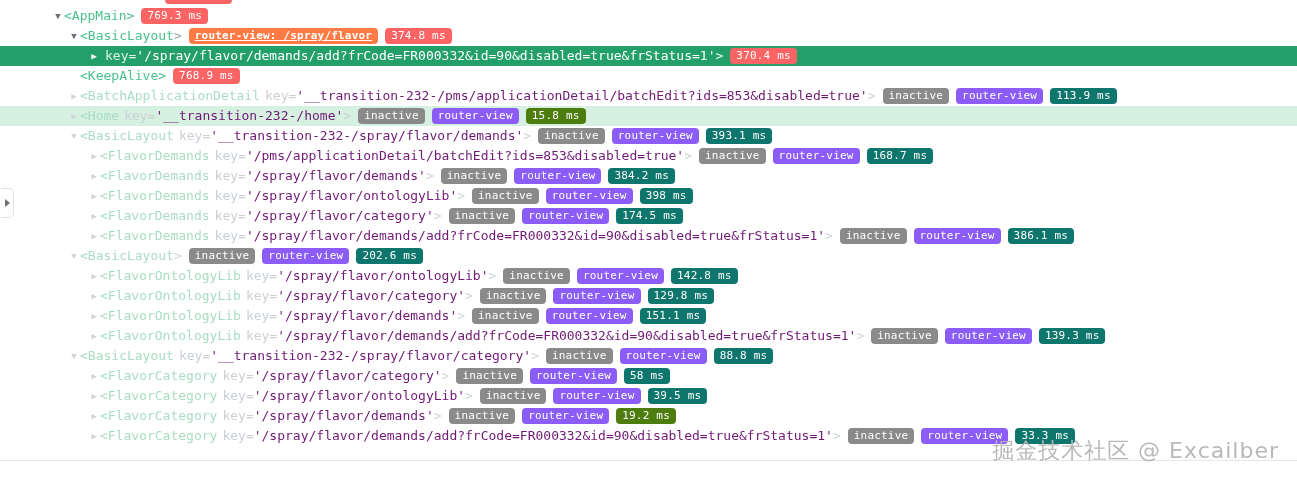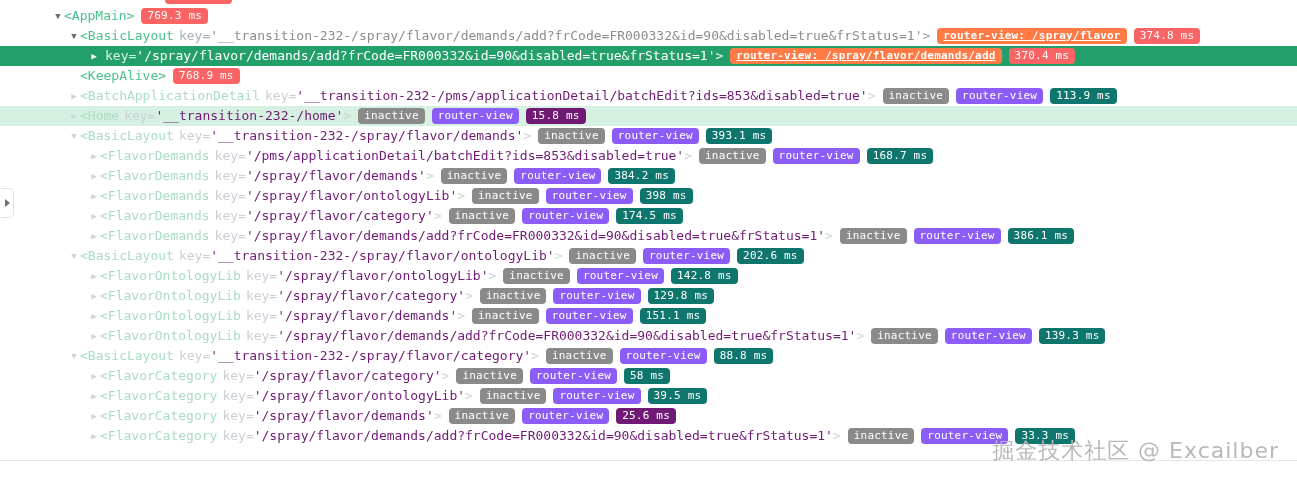--- a/index.html
+++ b/index.html
@@ -92,21 +92,21 @@
     line-height: 13px;
     font-family: "DejaVu Sans Mono", "Liberation Mono", monospace;
     letter-spacing: 0.2px;
     white-space: nowrap;
   }
   .badge.inactive      { background: #8a8a8a; color: #ffffff; }
   .badge.router-dim    { background: #8b5cf6; color: #ffffff; }
   .badge.router-strong { background: #ff7a45; color: #ffffff; font-weight: bold; text-decoration: underline;}
   .badge.time-red      { background: #fb6464; color: #ffffff; }
   .badge.time-pink-dim { background: #0f766e; color: #ffffff; }
-  .badge.time-yellow-dim{background: #701a75; color: #ffffff; }
+  .badge.time-yellow-dim{background: #4d7c0f; color: #ffffff; }
 
   
   #left-rail {
     position: absolute;
     left: 0; top: 0;
     width: 2px; height: 460px;
     background: #e9e9e9;
   }
   #panel-handle {
     position: absolute;
@@ -166,31 +166,29 @@
       <div class="row">
         <span class="indent" style="width: 52px;"></span>
         <span class="arrow open">▼</span>
         <span class="tag">&lt;AppMain&gt;</span>
         <span class="badge time-red">769.3 ms</span>
       </div>
       <div class="row">
         <span class="indent" style="width: 68px;"></span>
         <span class="arrow open">▼</span>
         <span class="tag">&lt;BasicLayout</span>
-        <span class="keyattr"><span class="kname">key=</span><span class="kval">'__transition-232-/spray/flavor/demands/add?frCode=FR000332&amp;id=90&amp;disabled=true&amp;frStatus=1'</span></span>
         <span class="gt">&gt;</span>
         <span class="badge router-strong">router-view: /spray/flavor</span>
         <span class="badge time-red">374.8 ms</span>
       </div>
       <div class="row selected">
         <span class="indent" style="width: 88px;"></span>
         <span class="arrow">▶</span>
         <span class="keyattr"><span class="kname">key=</span><span class="kval">'/spray/flavor/demands/add?frCode=FR000332&amp;id=90&amp;disabled=true&amp;frStatus=1'</span></span>
         <span class="gt">&gt;</span>
-        <span class="badge router-strong">router-view: /spray/flavor/demands/add</span>
         <span class="badge time-red">370.4 ms</span>
       </div>
       <div class="row">
         <span class="indent" style="width: 68px;"></span>
         <span class="arrow none">▶</span>
         <span class="tag">&lt;KeepAlive&gt;</span>
         <span class="badge time-red">768.9 ms</span>
       </div>
       <div class="row dim">
         <span class="indent" style="width: 68px;"></span>
@@ -269,21 +267,20 @@
         <span class="keyattr"><span class="kname">key=</span><span class="kval">'/spray/flavor/demands/add?frCode=FR000332&amp;id=90&amp;disabled=true&amp;frStatus=1'</span></span>
         <span class="gt">&gt;</span>
         <span class="badge inactive">inactive</span>
         <span class="badge router-dim">router-view</span>
         <span class="badge time-pink-dim">386.1 ms</span>
       </div>
       <div class="row dim">
         <span class="indent" style="width: 68px;"></span>
         <span class="arrow open">▼</span>
         <span class="tag">&lt;BasicLayout</span>
-        <span class="keyattr"><span class="kname">key=</span><span class="kval">'__transition-232-/spray/flavor/ontologyLib'</span></span>
         <span class="gt">&gt;</span>
         <span class="badge inactive">inactive</span>
         <span class="badge router-dim">router-view</span>
         <span class="badge time-pink-dim">202.6 ms</span>
       </div>
       <div class="row dim">
         <span class="indent" style="width: 88px;"></span>
         <span class="arrow">▶</span>
         <span class="tag">&lt;FlavorOntologyLib</span>
         <span class="keyattr"><span class="kname">key=</span><span class="kval">'/spray/flavor/ontologyLib'</span></span>
@@ -353,21 +350,21 @@
         <span class="badge time-pink-dim">39.5 ms</span>
       </div>
       <div class="row dim">
         <span class="indent" style="width: 88px;"></span>
         <span class="arrow">▶</span>
         <span class="tag">&lt;FlavorCategory</span>
         <span class="keyattr"><span class="kname">key=</span><span class="kval">'/spray/flavor/demands'</span></span>
         <span class="gt">&gt;</span>
         <span class="badge inactive">inactive</span>
         <span class="badge router-dim">router-view</span>
-        <span class="badge time-yellow-dim">25.6 ms</span>
+        <span class="badge time-yellow-dim">19.2 ms</span>
       </div>
       <div class="row dim">
         <span class="indent" style="width: 88px;"></span>
         <span class="arrow">▶</span>
         <span class="tag">&lt;FlavorCategory</span>
         <span class="keyattr"><span class="kname">key=</span><span class="kval">'/spray/flavor/demands/add?frCode=FR000332&amp;id=90&amp;disabled=true&amp;frStatus=1'</span></span>
         <span class="gt">&gt;</span>
         <span class="badge inactive">inactive</span>
         <span class="badge router-dim">router-view</span>
         <span class="badge time-pink-dim">33.3 ms</span>

